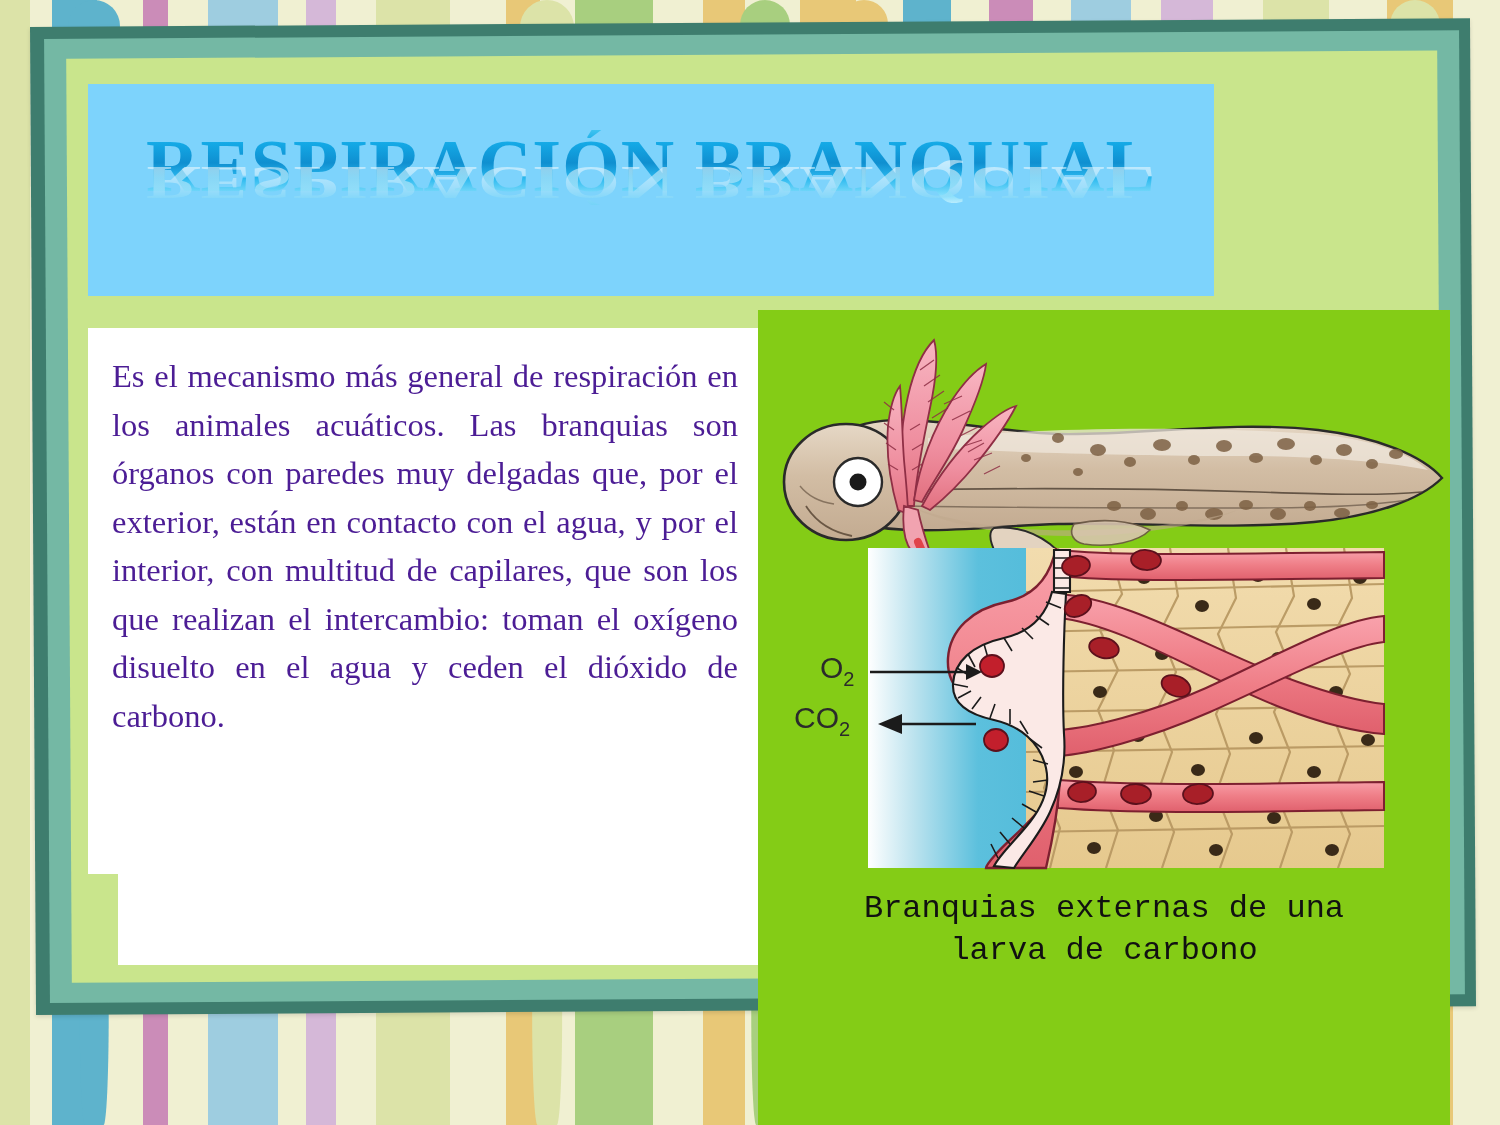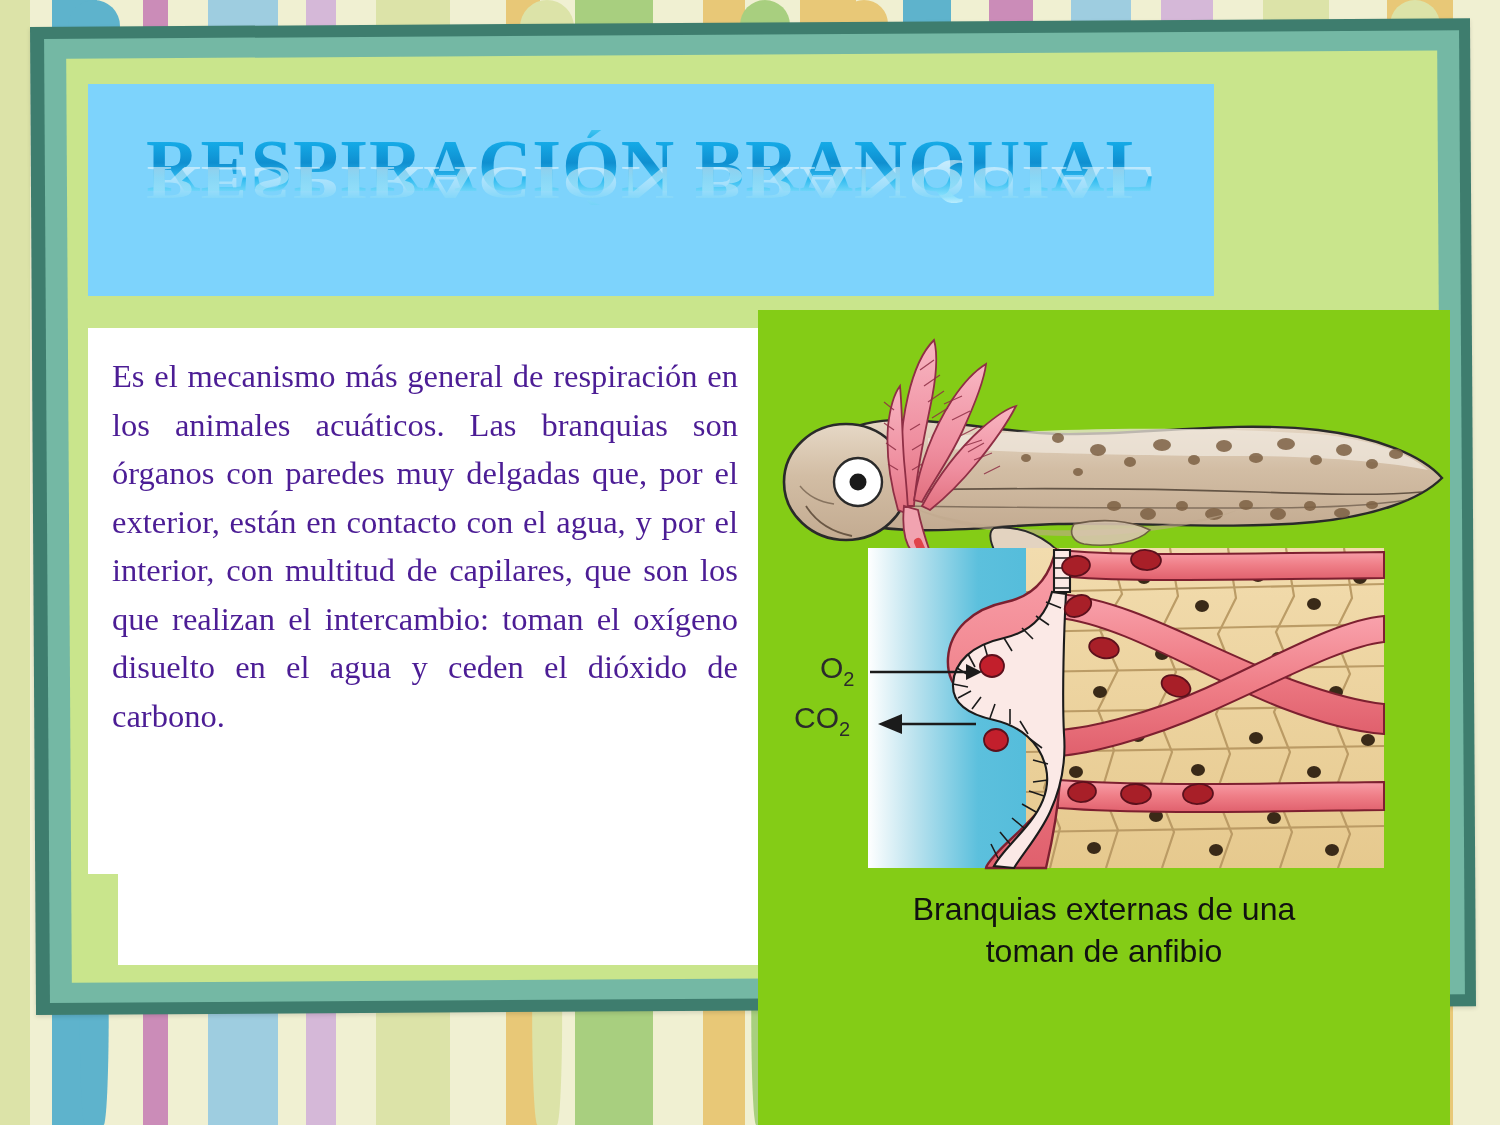--- a/index.html
+++ b/index.html
@@ -106,21 +106,21 @@
 
   
   #image-panel {
     position:absolute; left:758px; top:310px; width:692px; height:868px;
     background:#84cc16; z-index:6;
   }
   #illustration { position:absolute; left:0; top:0; width:692px; height:578px; }
   #caption {
     position:absolute; left:10px; right:10px; top:578px;
     text-align:center;
-    font-family:Liberation Sans, sans-serif;
+    font-family:Liberation Mono, monospace;
     font-size:32px;
     line-height:42px;
     color:#111;
   }
   svg { display:block; }
 </style>
 </head>
 <body>
 
 <div id="wallpaper" style="background: rgb(240, 240, 210);">
@@ -436,15 +436,15 @@
 
         <text x="36" y="418" font-family="Liberation Sans, sans-serif" font-size="30" fill="#2b2b2b">CO<tspan font-size="20" dy="8">2</tspan></text>
         <line x1="136" y1="414" x2="218" y2="414" stroke="#1b1b1b" stroke-width="2.6"></line>
         <path d="M120 414 L144 404 L144 424 Z" fill="#1b1b1b"></path>
       </g>
     </g>
   </svg>
 
   <div id="caption">
     <span>Branquias externas  de una</span><br>
-    <span>toman de anfibio</span>
+    <span>larva de carbono</span>
   </div>
 </div>
 
 </body></html>

